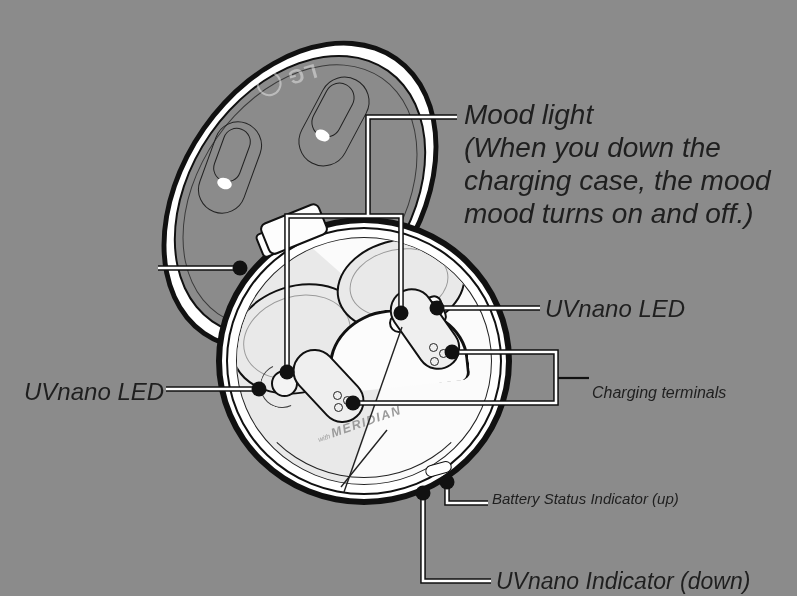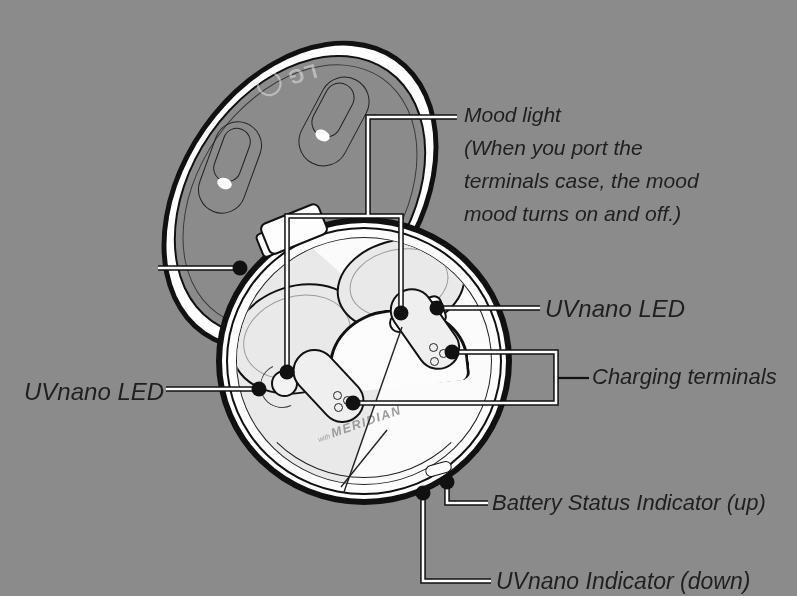--- a/index.html
+++ b/index.html
@@ -68,25 +68,25 @@
   .hinge-main{left:262px;top:212px;width:64px;height:34px;background:#fdfdfd;border:2.5px solid #111;
               border-radius:7px;transform:rotate(-22deg);}
   .ind-pill{left:425px;top:463px;width:27px;height:12px;background:#fff;border:1.8px solid #111;
             border-radius:7px;transform:rotate(-16deg);}
 
   
   .leaders{position:absolute;left:0;top:0;width:797px;height:596px;pointer-events:none;}
 
   
   .lbl-charging-port{left:2px;top:253px;font-size:24px;}
-  .lbl-mood{left:464px;top:98px;font-size:21px;line-height:33px;}
+  .lbl-mood{left:464px;top:98px;font-size:28px;line-height:33px;}
   .lbl-uv-r{left:545px;top:295px;font-size:24px;}
-  .lbl-terms{left:592px;top:364px;font-size:22px;}
+  .lbl-terms{left:592px;top:384px;font-size:16px;}
   .lbl-uv-l{left:24px;top:378px;font-size:24px;}
-  .lbl-batt{left:492px;top:490px;font-size:22px;}
+  .lbl-batt{left:492px;top:490px;font-size:15px;}
   .lbl-uv-d{left:496px;top:568px;font-size:23px;}
 </style>
 </head>
 <body>
 
 <div class="stage">
 
   <div class="abs ell lid-outer"></div>
   <div class="abs ell lid-inner"></div>
   <div class="abs ell lid-hair"></div>
@@ -169,22 +169,22 @@
       <circle cx="452" cy="352" r="7.5"></circle>
       <circle cx="353" cy="403" r="7.5"></circle>
       <circle cx="447" cy="482" r="7.5"></circle>
       <circle cx="423" cy="493" r="7.5"></circle>
       <circle cx="259" cy="389" r="7.5"></circle>
     </g>
   </svg>
 
   <div class="lbl lbl-mood">
     <div>Mood light</div>
-    <div>(When you port the</div>
-    <div>terminals case, the mood</div>
+    <div>(When you down the</div>
+    <div>charging case, the mood</div>
     <div>mood turns on and off.)</div>
   </div>
   <div class="lbl lbl-uv-r">UVnano LED</div>
   <div class="lbl lbl-terms">Charging terminals</div>
   <div class="lbl lbl-uv-l">UVnano LED</div>
   <div class="lbl lbl-batt">Battery Status Indicator (up)</div>
   <div class="lbl lbl-uv-d">UVnano Indicator (down)</div>
 
 </div>
 

